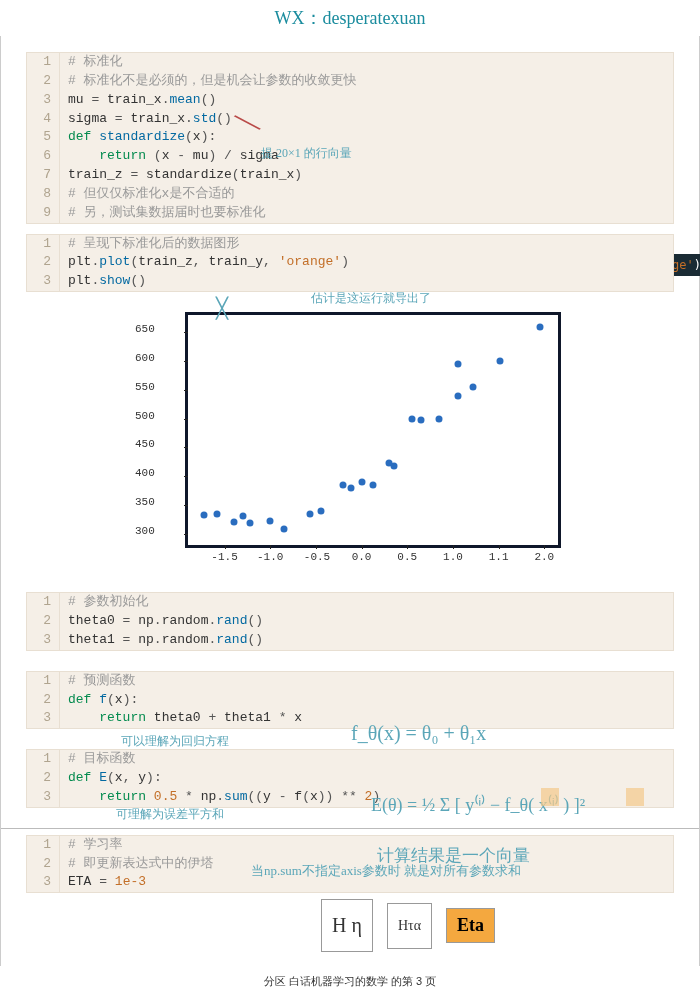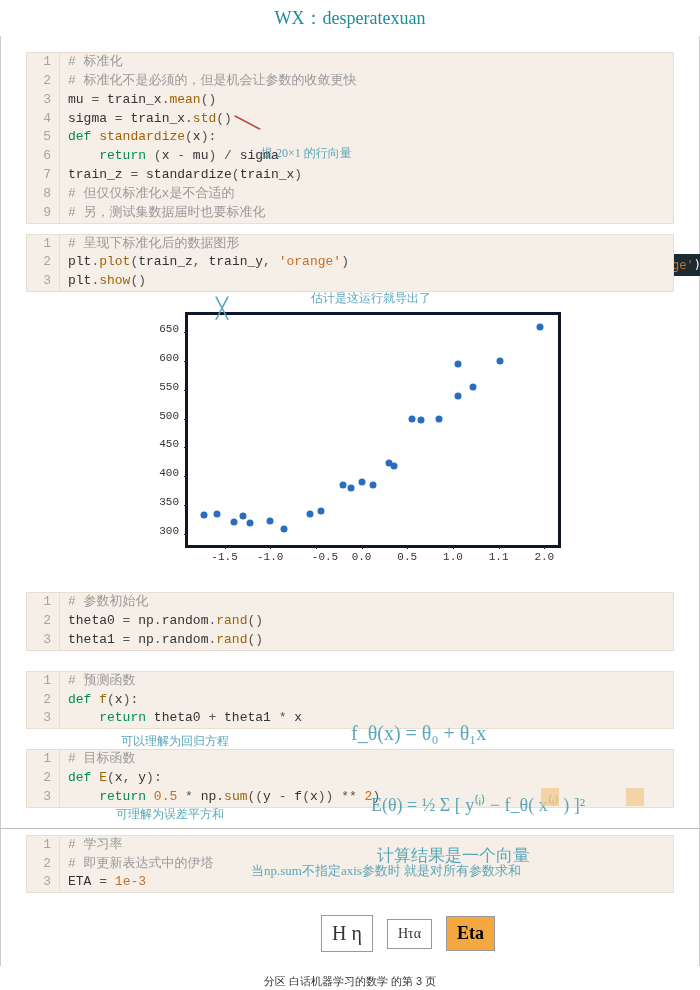--- a/index.html
+++ b/index.html
@@ -5,37 +5,37 @@
 html,body{margin:0;padding:0;font-family:Consolas,"Courier New",monospace;font-size:13px;background:#fff;color:#333}
 .page{width:700px;margin:0 auto;position:relative}
 .header{text-align:center;color:#1a8c9e;font-family:"SimSun",serif;font-size:18px;padding:6px 0}
 .content{border:1px solid #ccc;border-top:none;border-bottom:none;padding:10px 25px 0 25px;min-height:920px;position:relative}
 .codeblock{background:#f5efe7;border:1px solid #e8dfd2;margin:6px 0 10px 0;position:relative}
 .codeline{display:flex;line-height:1.45}
 .ln{width:24px;text-align:right;color:#b0a48f;padding-right:8px;user-select:none;border-right:1px solid #e8dfd2}
 .code{padding-left:8px;white-space:pre}
 .c-cmt{color:#999}
 .c-kw{color:#058b4f}
-.c-fn{color:#a16207}
+.c-fn{color:#0369a1}
 .c-str{color:#c36f28}
 .c-par{color:#555}
 .tooltip{position:absolute;background:#1a2b34;color:#fff;font-family:Consolas,monospace;font-size:12px;padding:4px 8px;border-radius:2px}
 .tooltip .c-str{color:#c36f28}
 .tooltip .hl{color:#8eb573}
 .annot{position:absolute;font-family:"Comic Sans MS","STKaiti",cursive;color:#5ba6b8;font-size:12px;pointer-events:none}
 .annot.red{color:#b94a48}
 .chart-wrap{width:430px;height:270px;margin:8px auto 20px auto;position:relative}
 .chart-plot{position:absolute;left:50px;top:10px;width:370px;height:230px;border:3px solid #0f172a}
-.ytick{position:absolute;left:0;width:44px;text-align:right;font-size:11px;color:#333;transform:translateY(-50%)}
+.ytick{position:absolute;left:0;width:44px;font-size:11px;color:#333;transform:translateY(-50%)}
 .xtick{position:absolute;bottom:-18px;font-size:11px;color:#333;transform:translateX(-50%)}
 .pt{position:absolute;width:7px;height:7px;border-radius:50%;background:#2a6dbf;transform:translate(-50%,50%)}
 .tick-y{position:absolute;left:-4px;width:4px;height:1px;background:#222}
 .tick-x{position:absolute;bottom:-4px;width:1px;height:4px;background:#222}
 .eta-panel{position:absolute;display:flex;gap:14px;align-items:center}
-.eta-box{background:#fff;border:1px solid #999;padding:6px 10px;font-family:"Times New Roman",serif;font-size:20px}
+.eta-box{background:#fff;border:1px solid #999;padding:14px 10px;font-family:"Times New Roman",serif;font-size:20px}
 .eta-orange{background:#f4a83f;color:#000;border:1px solid #999;padding:6px 10px;font-family:"Times New Roman",serif;font-size:18px;font-weight:bold}
 .hl-box{position:absolute;background:#f4c98a;opacity:.7}
 .footer{text-align:center;font-size:11px;color:#333;padding:8px 0;font-family:"SimSun",sans-serif}
 .divider{border-top:1px solid #bbb;margin:20px -25px 6px -25px}
 </style>
 </head>
 <body>
 <div class="page">
 <div class="header">WX：desperatexuan</div>
 <div class="content">
@@ -128,21 +128,21 @@
           <div class="tick-y" style="top: 161px;"></div>
           <div class="tick-y" style="top: 132.25px;"></div>
           <div class="tick-y" style="top: 103.5px;"></div>
           <div class="tick-y" style="top: 74.75px;"></div>
           <div class="tick-y" style="top: 46px;"></div>
           <div class="tick-y" style="top: 17.25px;"></div>
           <div class="xtick" style="left: 36.5432px;">-1.5</div>
           <div class="tick-x" style="left: 36.5432px;"></div>
           <div class="xtick" style="left: 82.2222px;">-1.0</div>
           <div class="tick-x" style="left: 82.2222px;"></div>
-          <div class="xtick" style="left: 137px;">-0.5</div>
+          <div class="xtick" style="left: 129px;">-0.5</div>
           <div class="tick-x" style="left: 127.901px;"></div>
           <div class="xtick" style="left: 173.58px;">0.0</div>
           <div class="tick-x" style="left: 173.58px;"></div>
           <div class="xtick" style="left: 219.259px;">0.5</div>
           <div class="tick-x" style="left: 219.259px;"></div>
           <div class="xtick" style="left: 264.938px;">1.0</div>
           <div class="tick-x" style="left: 264.938px;"></div>
           <div class="xtick" style="left: 310.617px;">1.1</div>
           <div class="tick-x" style="left: 310.617px;"></div>
           <div class="xtick" style="left: 356.296px;">2.0</div>

